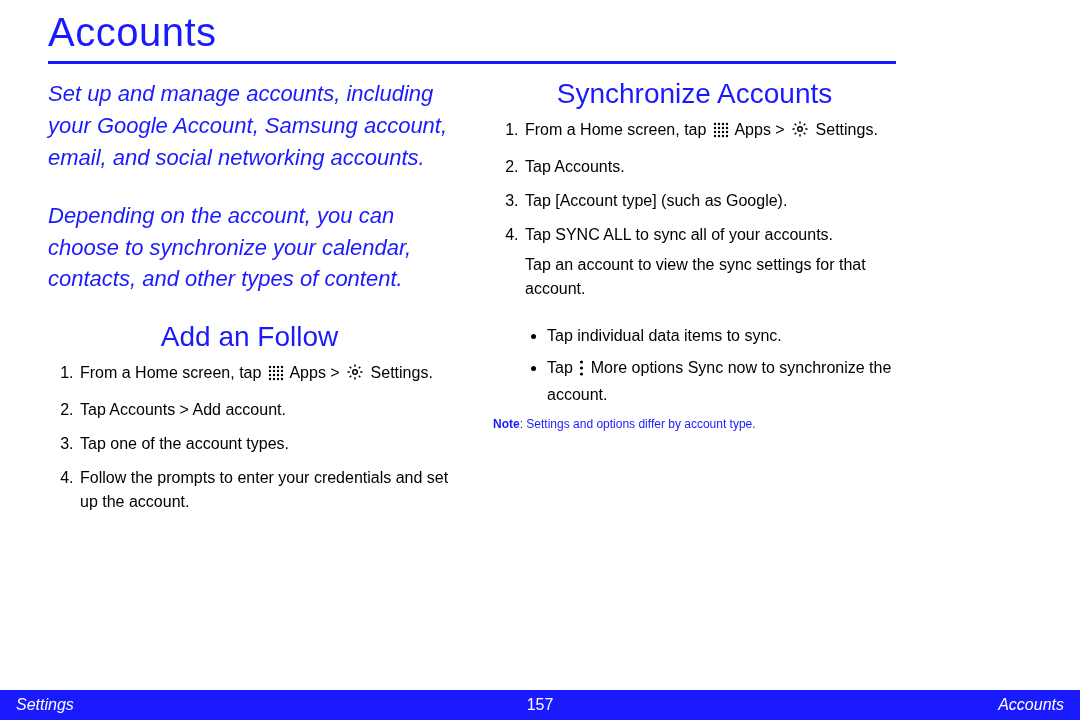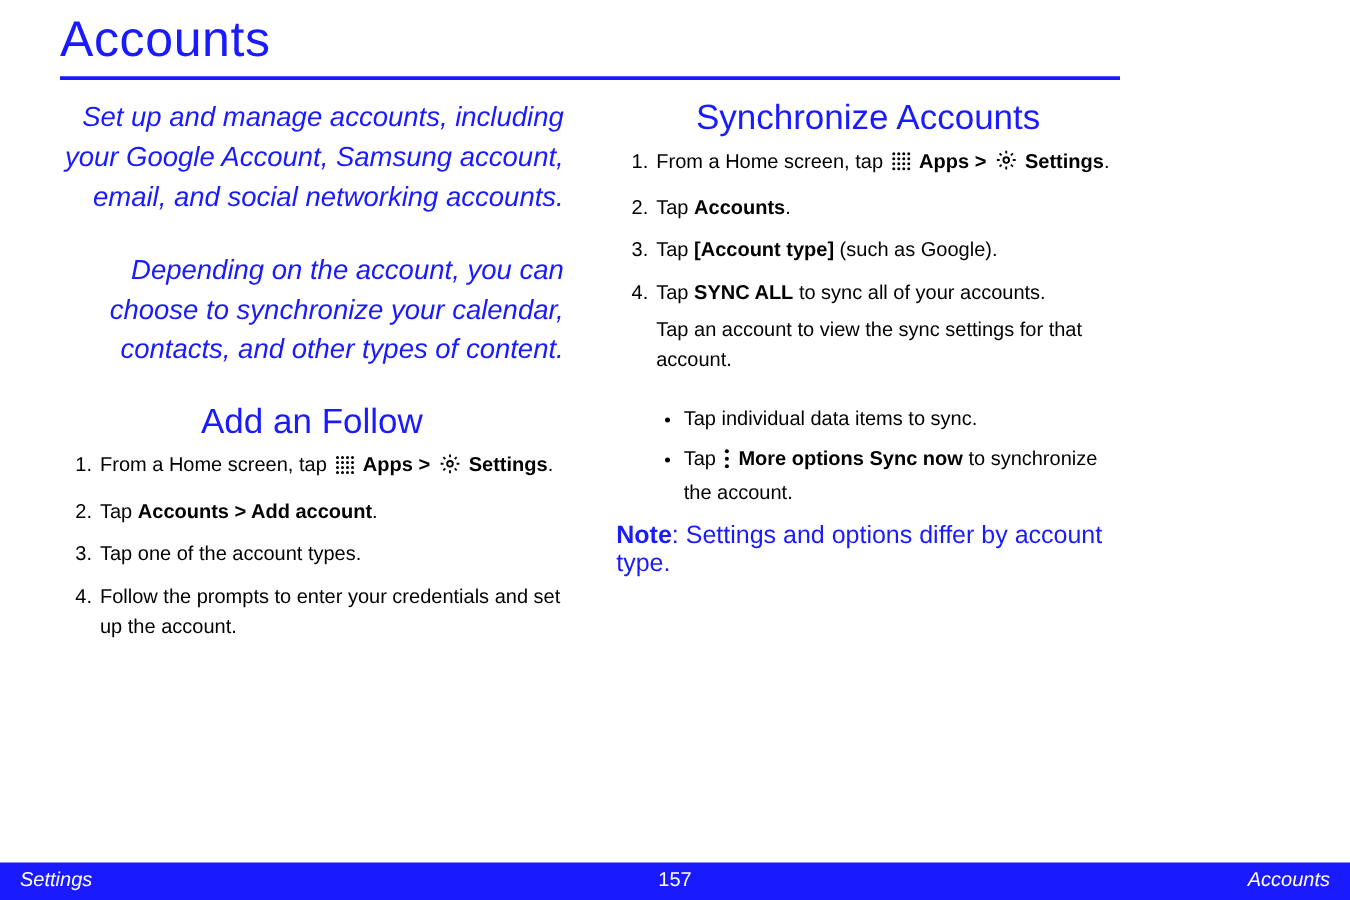--- a/index.html
+++ b/index.html
@@ -3,31 +3,31 @@
 <meta charset="utf-8">
 <style>
   * { margin: 0; padding: 0; box-sizing: border-box; }
   html, body { width: 1080px; height: 720px; background: #fff; font-family: Arial, Helvetica, sans-serif; color: #000; }
   .page { width: 944px; height: 720px; position: relative; padding: 10px 48px 0 48px; }
   .title { font-size: 40px; color: #1a1aff; font-weight: 400; letter-spacing: 0.5px; }
   .rule { border: none; border-top: 3px solid #1a1aff; margin-top: 6px; }
   .cols { display: flex; gap: 42px; margin-top: 14px; }
   .col { flex: 1; }
   .intro { color: #1a1aff; font-style: italic; font-size: 22px; line-height: 1.45; }
-  .intro p { margin-bottom: 26px; text-align: right; }
+  .intro p { margin-bottom: 26px; }
   h2.section { color: #1a1aff; font-size: 28px; font-weight: 400; margin-bottom: 8px; text-align: center; }
   .col-left h2.section { margin-top: 8px; }
   ol.steps { list-style: decimal; padding-left: 30px; font-size: 16px; line-height: 1.5; }
   ol.steps > li { margin-bottom: 10px; padding-left: 2px; }
   .sub { margin-top: 6px; }
   ul.bullets { list-style: disc; padding-left: 22px; margin-top: 23px; }
   ul.bullets > li { margin-bottom: 8px; }
-  .note { color: #1a1aff; font-size: 20px; margin-top: 8px; }
+  .note { color: #1a1aff; font-size: 12px; margin-top: 8px; }
   .note .lbl { font-weight: 700; }
-  .bold { font-weight: 700; }
+  .bold { font-weight: 400; }
   .icon { display: inline-block; vertical-align: -3px; margin: 0 2px; }
   .footer { position: absolute; left: 0; bottom: 0; width: 1080px; height: 30px; background: #1a1aff; color: #fff; display: flex; align-items: center; justify-content: space-between; padding: 0 16px; font-size: 16px; }
   .footer .left, .footer .right { font-style: italic; }
   .footer .center { position: absolute; left: 50%; transform: translateX(-50%); font-style: normal; }
 </style>
 </head>
 <body>
 
 <div class="page">
 

